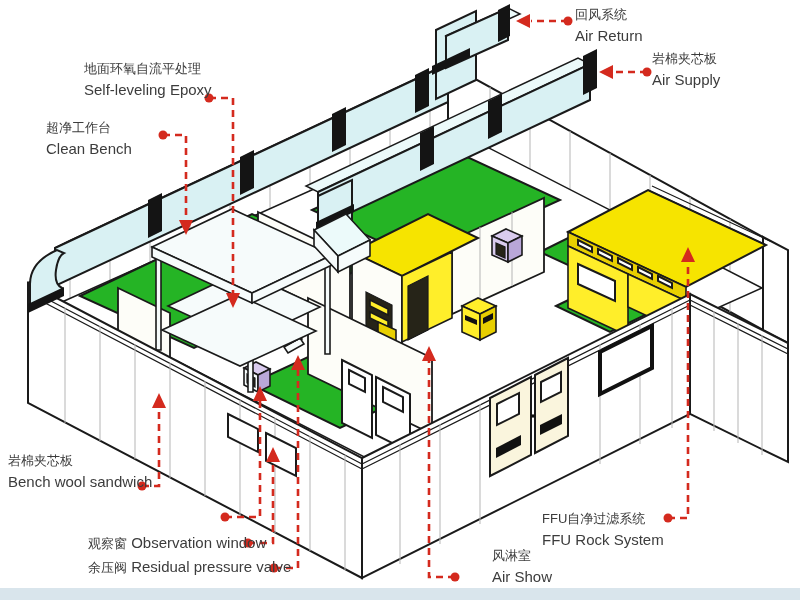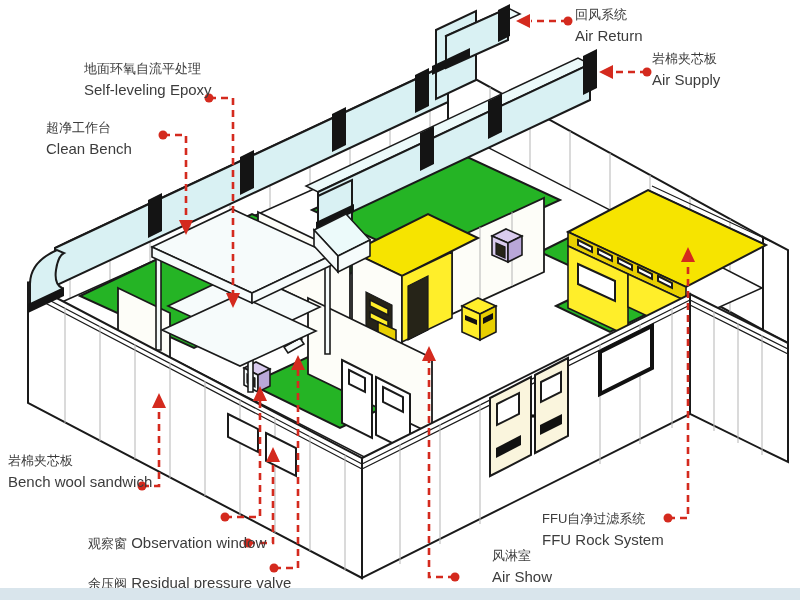--- a/index.html
+++ b/index.html
@@ -260,21 +260,21 @@
     <div class="zh">岩棉夹芯板</div>
     <div>Bench wool sandwich</div>
   </div>
 
 
   <div class="lbl" style="left:76px;top:532px;margin-left:12px;">
     <span class="zh">观察窗</span>
     <span>Observation window</span>
   </div>
 
-  <div class="lbl" style="left:88px;top:572px;">
+  <div class="lbl" style="left:88px;top:556px;">
     <span class="zh">余压阀</span>
     <span>Residual pressure valve</span>
   </div>
 
   <div class="lbl" style="left:492px;top:545px;">
     <div class="zh">风淋室</div>
     <div>Air Show</div>
   </div>
 
   <div class="lbl" style="left:542px;top:508px;">

